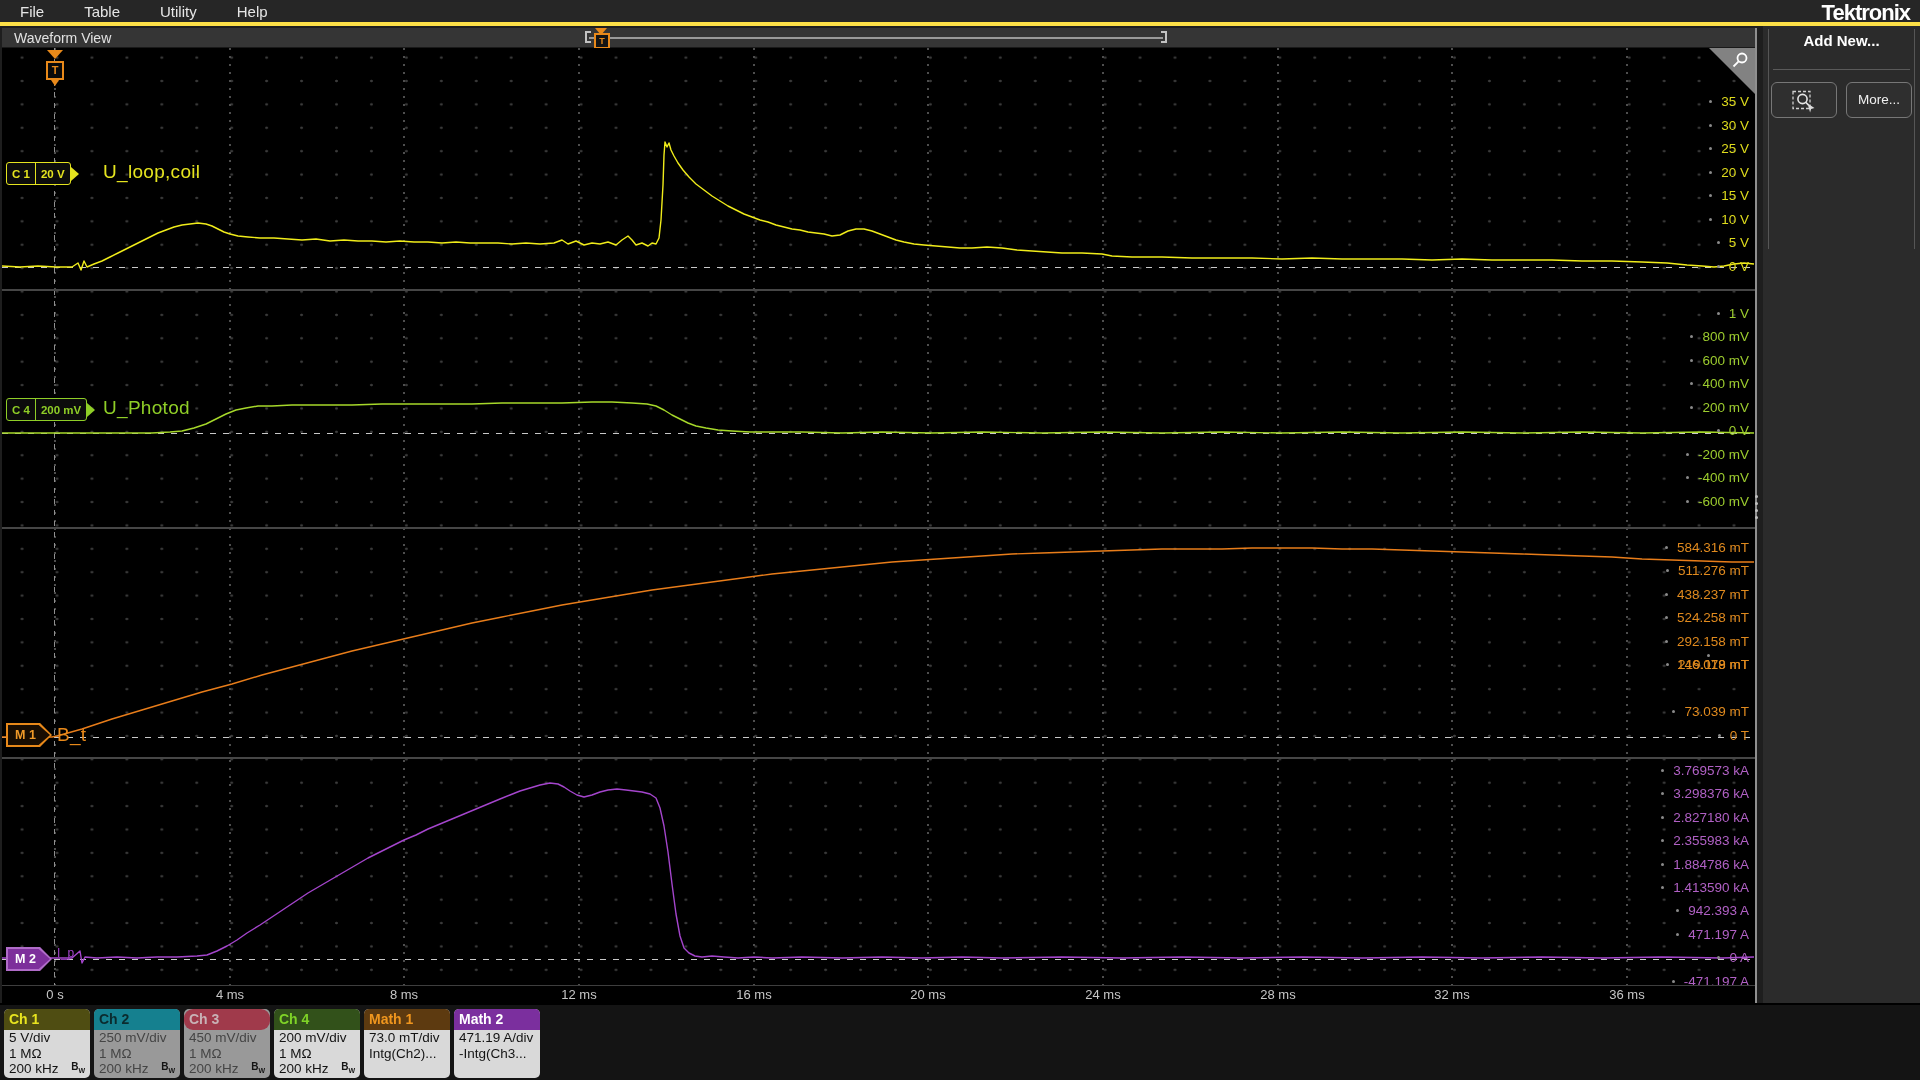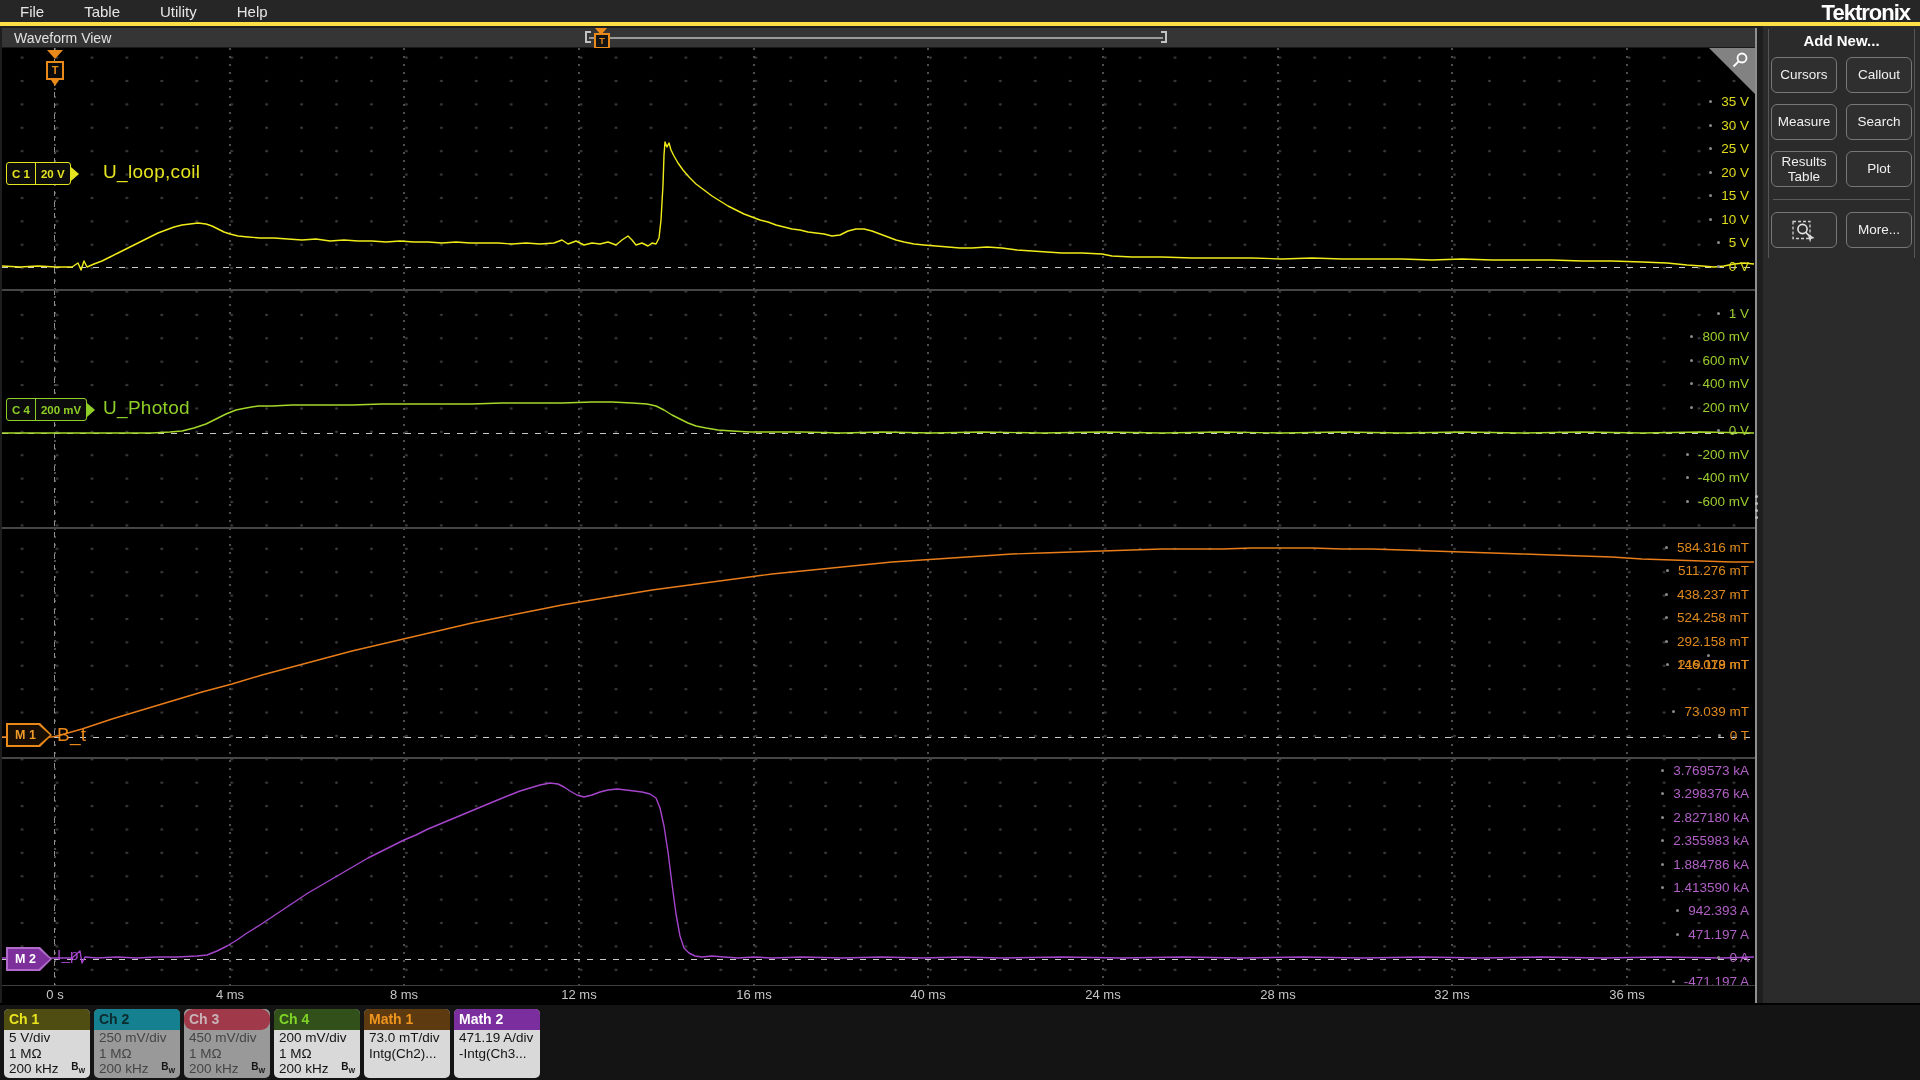--- a/index.html
+++ b/index.html
@@ -289,60 +289,52 @@
   <div class="wavelabel" style="left:101px;top:349px;color:#8fce27">U_Photod</div>
 
   <div class="mbadge" id="badge-m1" style="left:4px;top:675px;background:#e8891a">
     <span class="inner" style="background:#180d02;color:#f09a28">M 1</span>
   </div>
   <div class="wavelabel" style="left:55px;top:676px;color:#e8891a">B_t</div>
 
   <div class="mbadge" id="badge-m2" style="left:4px;top:899px;background:#b06cc8">
     <span class="inner" style="background:#7d2f9b;color:#fff">M 2</span>
   </div>
-  <div class="wavelabel" style="left:55px;top:898px;color:#a445cc;font-size:15px">I_p</div>
+  <div class="wavelabel" style="left:55px;top:898px;color:#a445cc;font-size:12px">I_p</div>
 
   <div id="cornerzoom"></div>
   <svg id="cornerzoom-svg" width="22" height="22" viewBox="0 0 22 22">
     <circle cx="12" cy="7" r="4.5" fill="none" stroke="#fff" stroke-width="1.8"></circle>
     <line x1="8.6" y1="10.4" x2="3.5" y2="15.5" stroke="#fff" stroke-width="1.8"></line>
   </svg>
 </div>
 
 <div id="xaxis">
     <div class="xlab" style="left: 53px;">0 s</div>
     <div class="xlab" style="left: 228px;">4 ms</div>
     <div class="xlab" style="left: 402px;">8 ms</div>
     <div class="xlab" style="left: 577px;">12 ms</div>
     <div class="xlab" style="left: 752px;">16 ms</div>
-    <div class="xlab" style="left: 926px;">40 ms</div>
+    <div class="xlab" style="left: 926px;">20 ms</div>
     <div class="xlab" style="left: 1101px;">24 ms</div>
     <div class="xlab" style="left: 1276px;">28 ms</div>
     <div class="xlab" style="left: 1450px;">32 ms</div>
     <div class="xlab" style="left: 1625px;">36 ms</div>
   </div>
 <div id="plot-rborder"></div>
 <div id="draghandle">
     <i></i>
     <i></i>
     <i></i>
     <i></i>
   </div>
 
 <div id="sidebar">
   <div id="sb-panel">
     <div id="sb-head">Add New...</div>
-    <div id="sb-grid">
-        <div class="sbtn">Cursors</div>
-        <div class="sbtn">Callout</div>
-        <div class="sbtn">Measure</div>
-        <div class="sbtn">Search</div>
-        <div class="sbtn" style="line-height: 15px;">Results Table</div>
-        <div class="sbtn">Plot</div>
-      </div>
     <hr id="sb-div">
     <div style="display:flex;justify-content:center;column-gap:9px">
       <div class="sbtn">
         <svg width="26" height="26" viewBox="0 0 26 26">
           <rect x="2" y="4.5" width="17" height="17" fill="none" stroke="#cfcfcf" stroke-width="1.3" stroke-dasharray="3 2"></rect>
           <circle cx="11.5" cy="12" r="4.6" fill="none" stroke="#e6e6e6" stroke-width="1.6"></circle>
           <line x1="14.7" y1="15.2" x2="17.6" y2="18.1" stroke="#e6e6e6" stroke-width="1.6"></line>
           <path d="M16.5 16.5 l7 4.6 -3.4 0.9 -1 3.4 z" fill="#dcdcdc"></path>
         </svg>
       </div>

